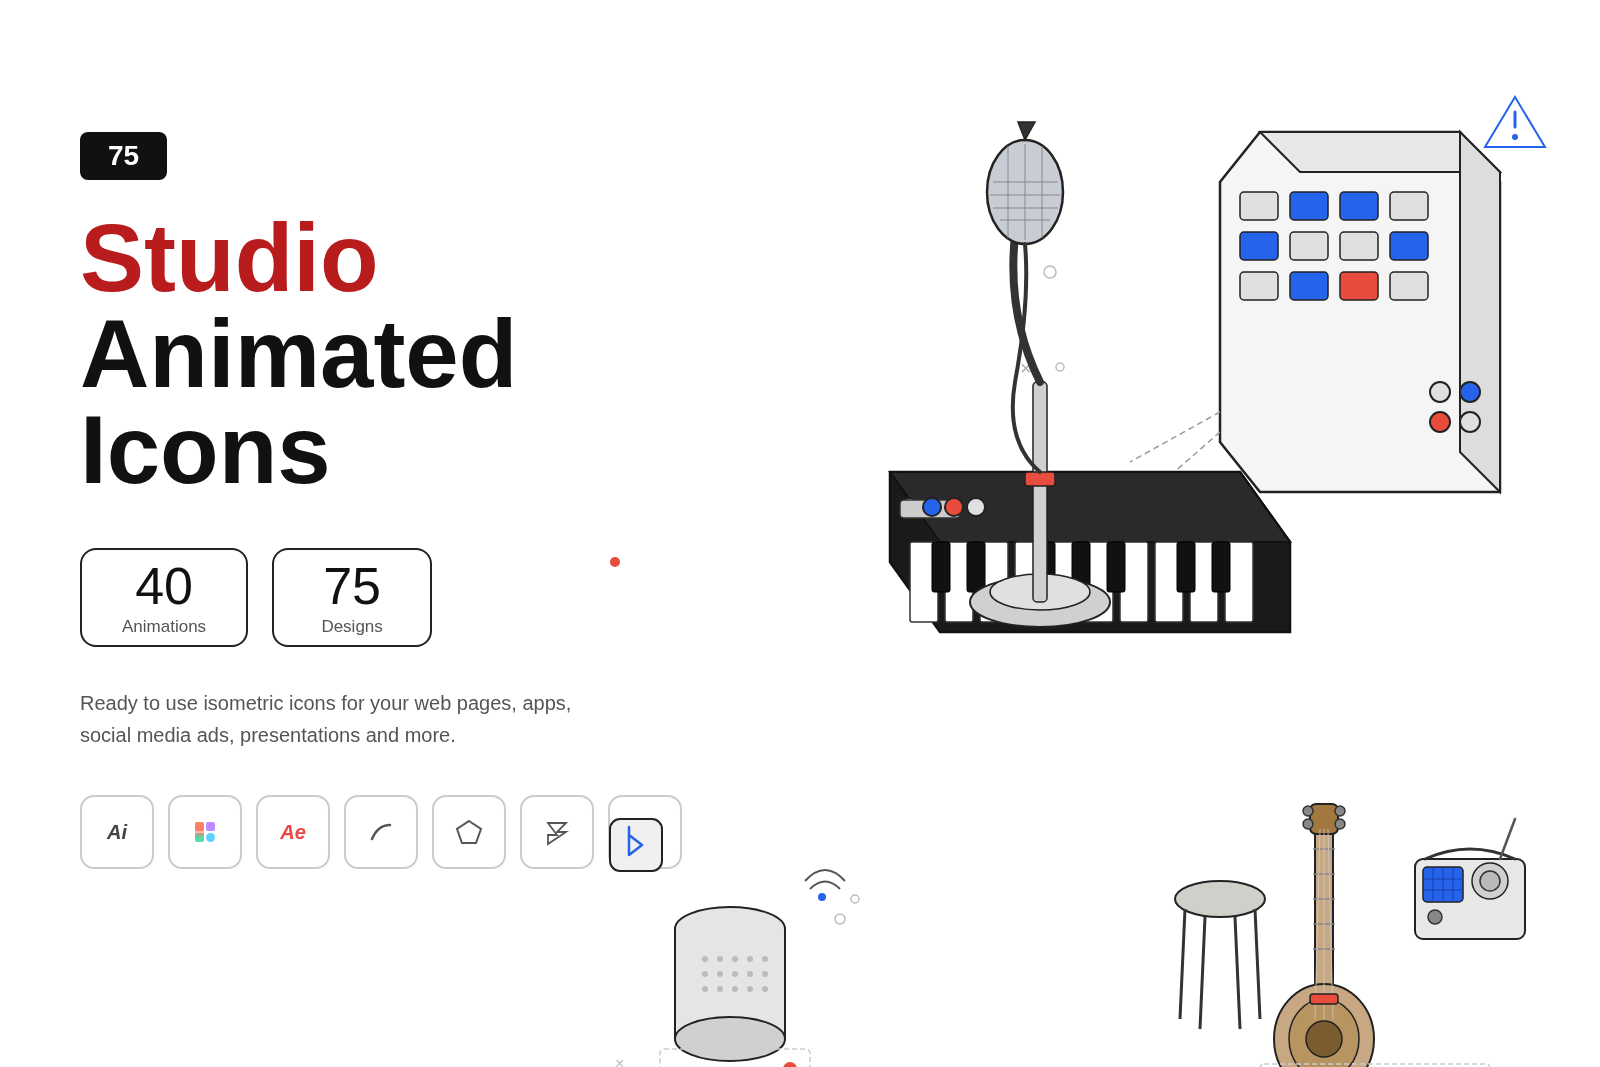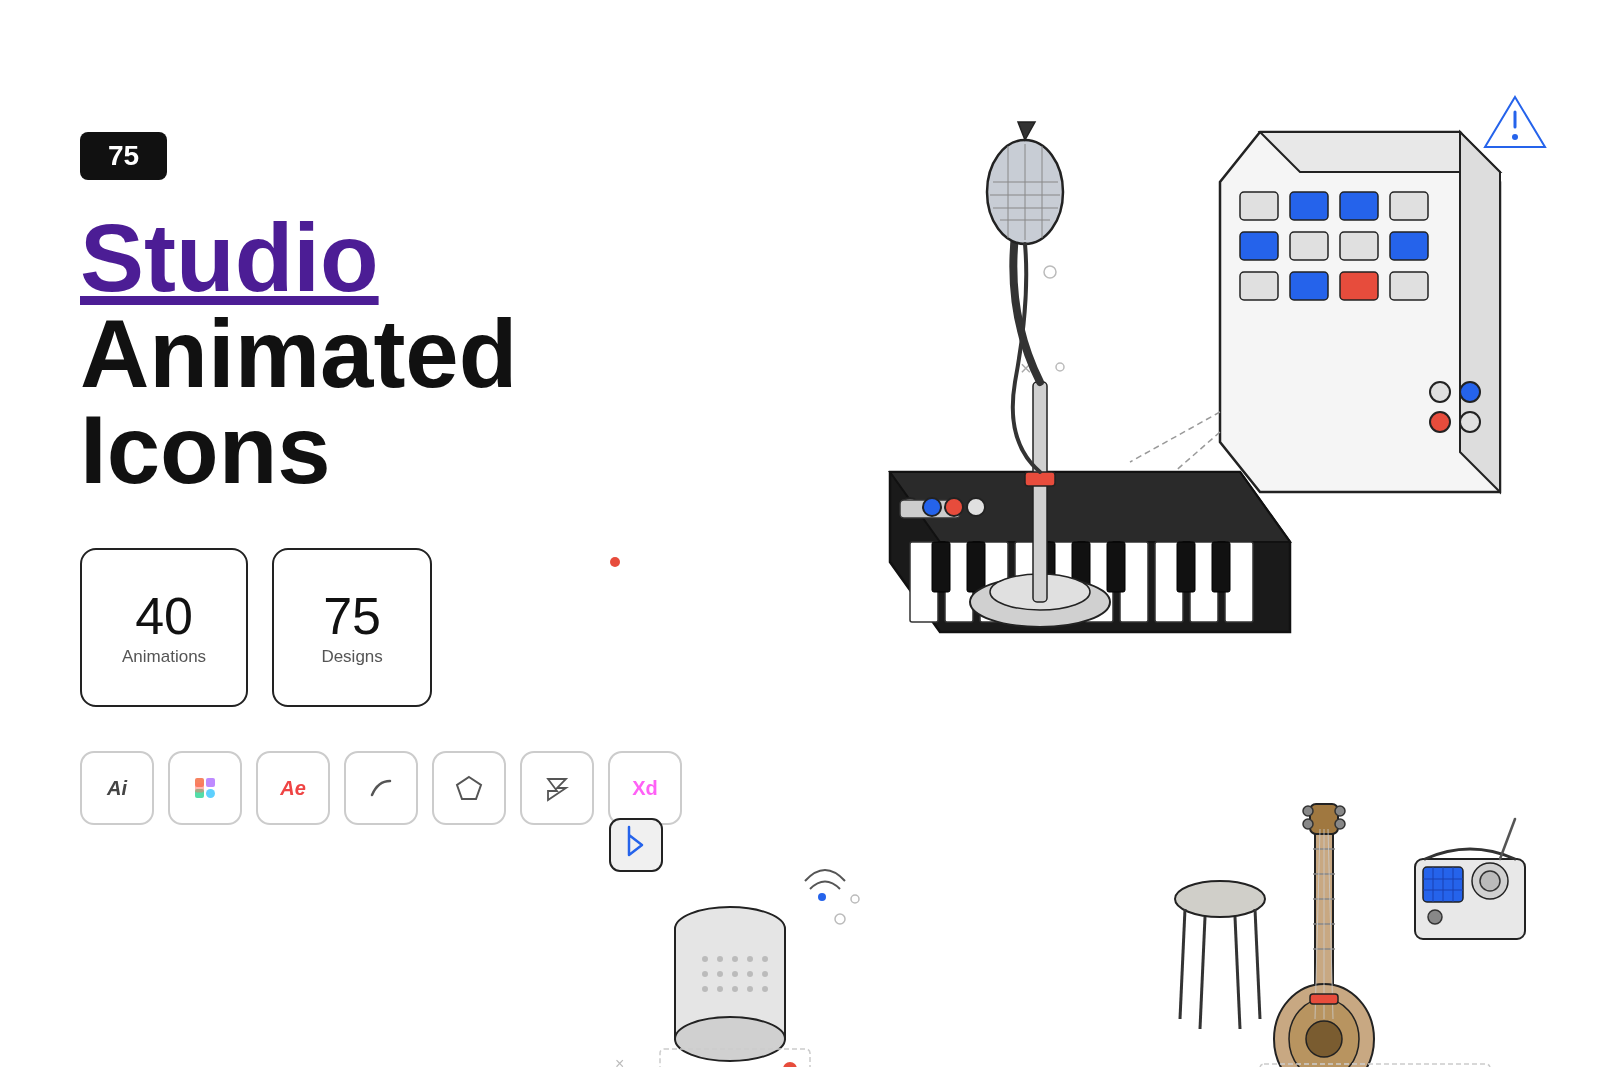--- a/index.html
+++ b/index.html
@@ -35,43 +35,42 @@
       font-size: 28px;
       font-weight: 700;
       padding: 8px 28px;
       border-radius: 8px;
       margin-bottom: 30px;
     }
 
     .title-studio {
       font-size: 96px;
       font-weight: 800;
-      color: #4c1d95;
+      color: #b91c1c;
       line-height: 1.0;
       margin-bottom: 0px;
-      text-decoration: underline;
     }
 
     .title-animated {
       font-size: 96px;
       font-weight: 800;
       color: #111111;
       line-height: 1.0;
     }
 
     .stats-row {
       display: flex;
       gap: 24px;
       margin-top: 50px;
     }
 
     .stat-box {
       border: 2px solid #222;
       border-radius: 16px;
-      padding: 38px 40px;
+      padding: 8px 40px;
       text-align: center;
       min-width: 160px;
     }
 
     .stat-number {
       font-size: 52px;
       font-weight: 300;
       color: #111;
       line-height: 1.1;
     }
@@ -188,20 +187,21 @@
       <div class="stat-box">
         <div class="stat-number">40</div>
         <div class="stat-label">Animations</div>
       </div>
       <div class="stat-box">
         <div class="stat-number">75</div>
         <div class="stat-label">Designs</div>
       </div>
     </div>
 
+    <div class="description">Ready to use isometric icons for your web pages, apps, social media ads, presentations and more.</div>
 
     <div class="tools-row">
       <div class="tool-icon-box">
         <span style="font-style:italic;font-weight:600;">Ai</span>
       </div>
       <div class="tool-icon-box">
         <svg width="28" height="28" viewBox="0 0 28 28" fill="none">
           <rect x="4" y="4" width="9" height="9" rx="2" fill="#F24E1E" opacity="0.7"></rect>
           <rect x="15" y="4" width="9" height="9" rx="2" fill="#A259FF" opacity="0.7"></rect>
           <rect x="4" y="15" width="9" height="9" rx="2" fill="#0ACF83" opacity="0.7"></rect>

